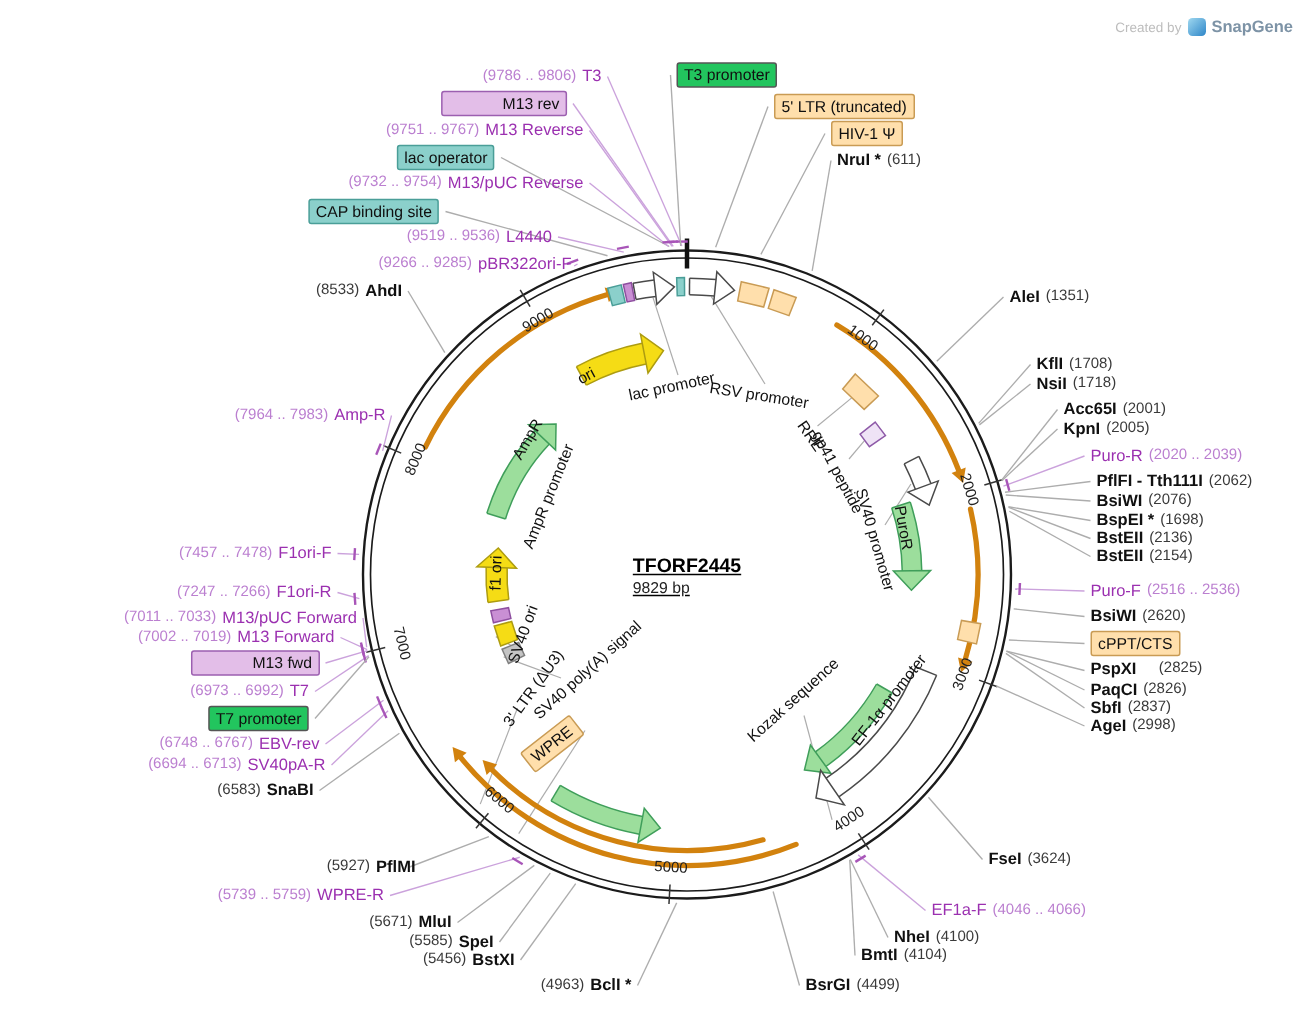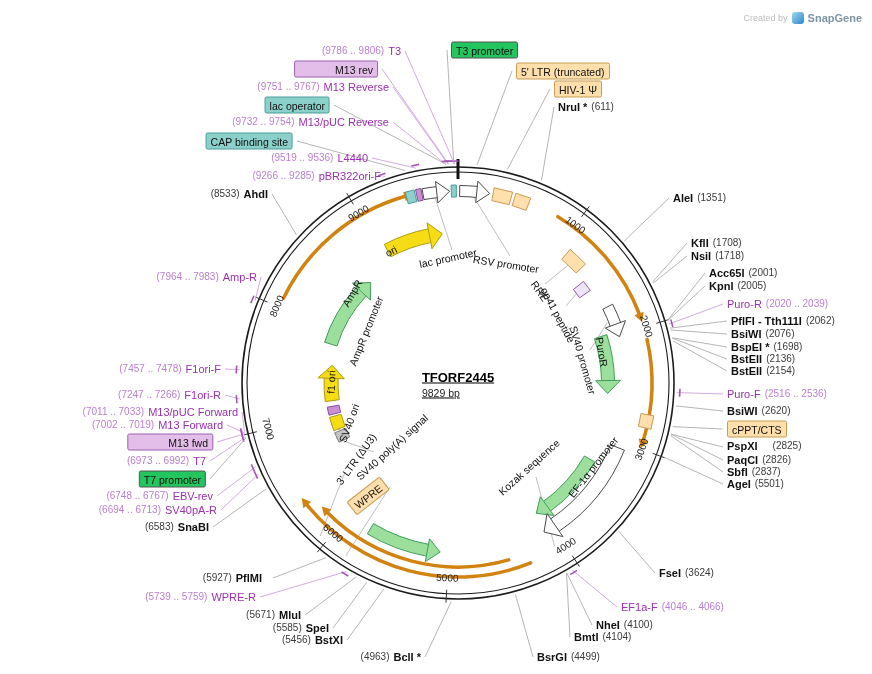--- a/index.html
+++ b/index.html
@@ -275,21 +275,21 @@
       <span class="lab-name">EBV-rev</span>
     </div>
     <div class="olabel primer" style="left: 217px; top: 510px; transform: translate(-100%, -50%);">
       <span class="lab-range">(6694 .. 6713)</span>
       <span class="lab-name">SV40pA-R</span>
     </div>
     <div class="olabel enzyme" style="left: 209px; top: 527px; transform: translate(-100%, -50%);">
       <span class="lab-range">(6583)</span>
       <span class="lab-name">SnaBI</span>
     </div>
-    <div class="olabel enzyme" style="left: 262px; top: 578px; transform: translate(-100%, -50%);">
+    <div class="olabel enzyme" style="left: 277px; top: 578px; transform: translate(-100%, -50%);">
       <span class="lab-range">(5927)</span>
       <span class="lab-name">PflMI</span>
     </div>
     <div class="olabel primer" style="left: 256px; top: 597px; transform: translate(-100%, -50%);">
       <span class="lab-range">(5739 .. 5759)</span>
       <span class="lab-name">WPRE-R</span>
     </div>
     <div class="olabel enzyme" style="left: 301px; top: 615px; transform: translate(-100%, -50%);">
       <span class="lab-range">(5671)</span>
       <span class="lab-name">MluI</span>
@@ -381,21 +381,21 @@
     <div class="olabel enzyme" style="left: 727px; top: 460px; transform: translate(0px, -50%);">
       <span class="lab-name">PaqCI</span>
       <span class="lab-range">(2826)</span>
     </div>
     <div class="olabel enzyme" style="left: 727px; top: 472px; transform: translate(0px, -50%);">
       <span class="lab-name">SbfI</span>
       <span class="lab-range">(2837)</span>
     </div>
     <div class="olabel enzyme" style="left: 727px; top: 484px; transform: translate(0px, -50%);">
       <span class="lab-name">AgeI</span>
-      <span class="lab-range">(5501)</span>
+      <span class="lab-range">(2998)</span>
     </div>
     <div class="olabel enzyme" style="left: 659px; top: 573px; transform: translate(0px, -50%);">
       <span class="lab-name">FseI</span>
       <span class="lab-range">(3624)</span>
     </div>
     <div class="olabel primer" style="left: 621px; top: 607px; transform: translate(0px, -50%);">
       <span class="lab-name">EF1a-F</span>
       <span class="lab-range">(4046 .. 4066)</span>
     </div>
     <div class="olabel enzyme" style="left: 596px; top: 625px; transform: translate(0px, -50%);">

